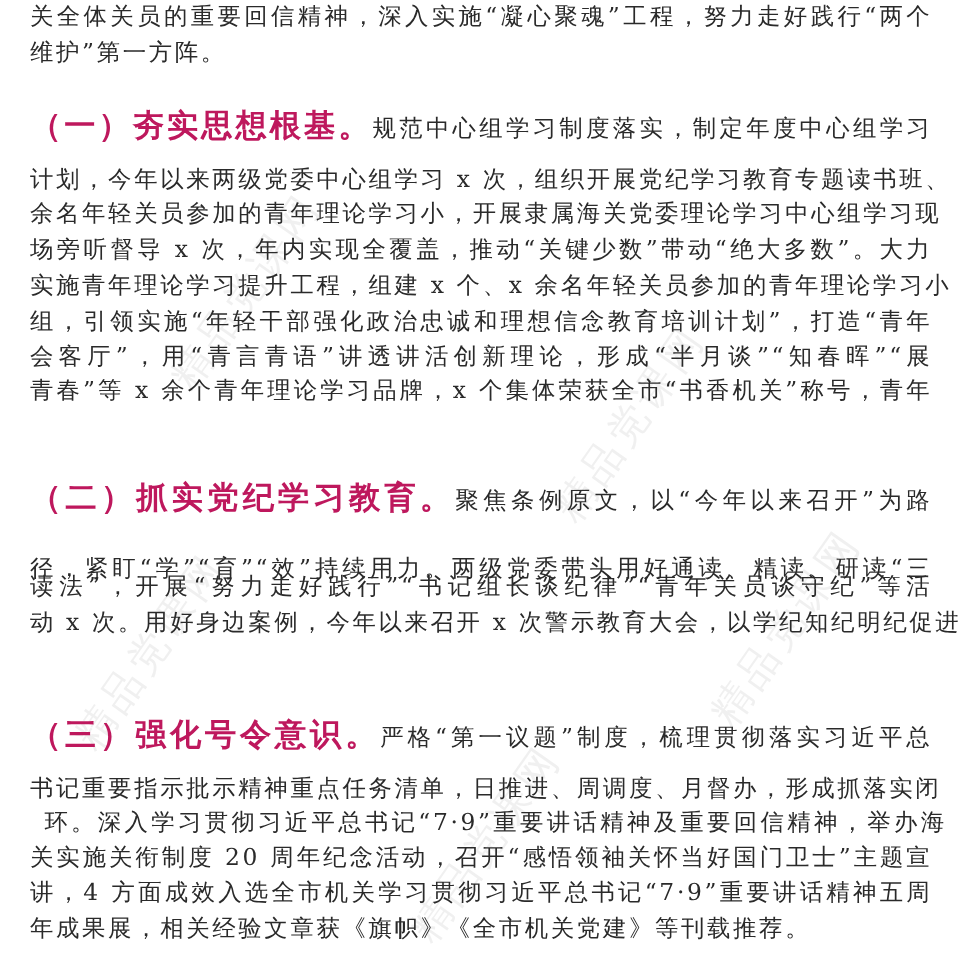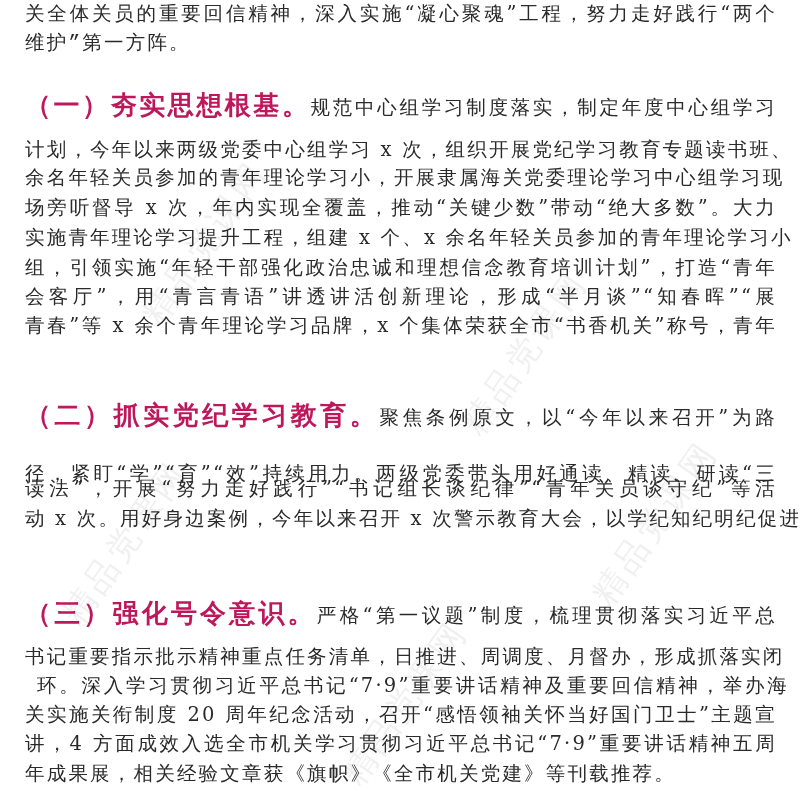--- a/index.html
+++ b/index.html
@@ -56,21 +56,21 @@
 
 <div class="page">
 
   <div class="watermark" style="left:110px; top:220px;">精品党课网</div>
   <div class="watermark" style="left:430px; top:330px;">精品党课网</div>
   <div class="watermark" style="left:30px; top:520px;">精品党课网</div>
   <div class="watermark" style="left:560px; top:500px;">精品党课网</div>
   <div class="watermark" style="left:310px; top:680px;">精品党课网</div>
 
   <div class="line" style="top:0px;">关全体关员的重要回信精神，深入实施“凝心聚魂”工程，努力走好践行“两个</div>
-  <div class="line last" style="top:30px;font-family:Liberation Mono, monospace;">维护”第一方阵。</div>
+  <div class="line last" style="top:30px;">维护”第一方阵。</div>
 
   <div class="line heading-line" style="top:88px; line-height:34px;">
     <span class="heading">（一）夯实思想根基。</span><span>规范中心组学习制度落实，制定年度中心组学习</span>
   </div>
   <div class="line" style="top:136px;">计划，今年以来两级党委中心组学习 x 次，组织开展党纪学习教育专题读书班、</div>
   <div class="line" style="top:164px;">余名年轻关员参加的青年理论学习小，开展隶属海关党委理论学习中心组学习现</div>
   <div class="line" style="top:194px;">场旁听督导 x 次，年内实现全覆盖，推动“关键少数”带动“绝大多数”。大力</div>
   <div class="line" style="top:224px;">实施青年理论学习提升工程，组建 x 个、x 余名年轻关员参加的青年理论学习小</div>
   <div class="line" style="top:254px;">组，引领实施“年轻干部强化政治忠诚和理想信念教育培训计划”，打造“青年</div>
   <div class="line" style="top:283px;">会客厅”，用“青言青语”讲透讲活创新理论，形成“半月谈”“知春晖”“展</div>

